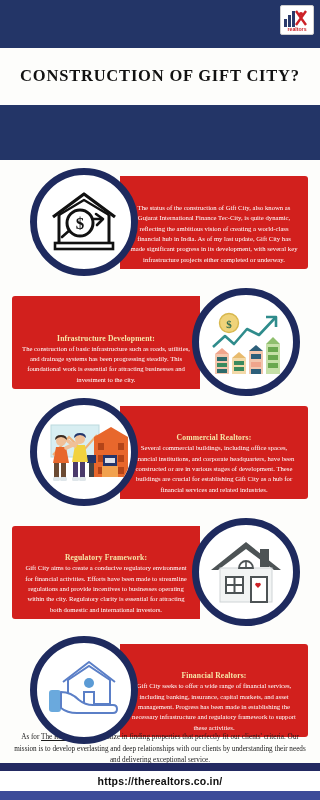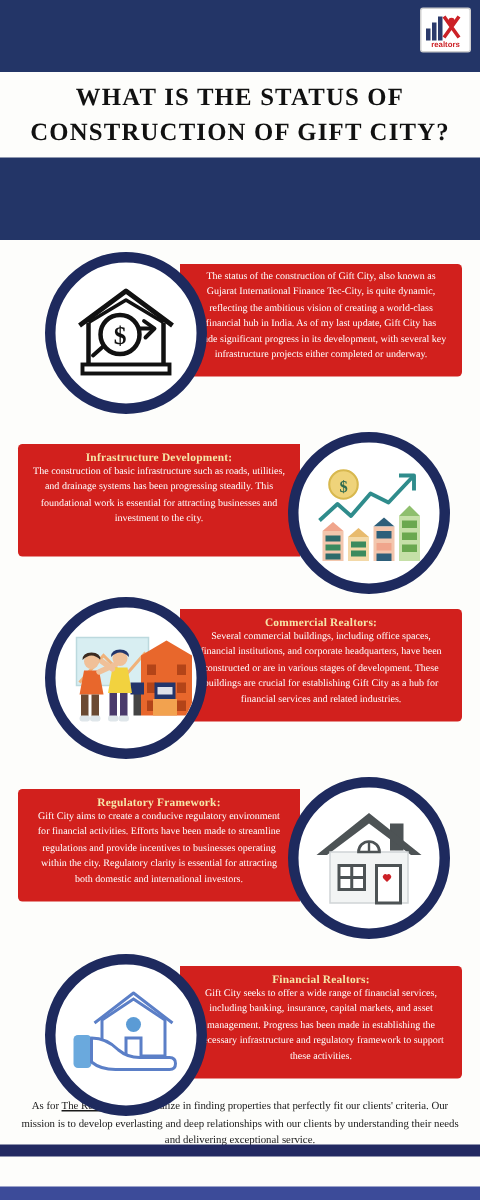--- a/index.html
+++ b/index.html
@@ -40,23 +40,23 @@
     white-space: nowrap;
   }
   .navy-band {
     position: absolute; left: 0; top: 105px; width: 320px; height: 55px;
     background: #233567;
   }
 
   
   .block { position: absolute; left: 0; width: 320px; height: 110px; }
   .panel {
-    position: absolute; top: 8px; height: 75px;
+    position: absolute; top: 8px; height: 93px;
     background: #d2201d;
-    display: flex; align-items: flex-start; justify-content: center;
+    display: flex; align-items: flex-end; justify-content: center;
   }
   .panel-inner { padding: 4px 10px; width: 100%; }
   .panel-head {
     display: block;
     font-family: "Liberation Serif", serif;
     font-weight: 700;
     font-size: 7.6px;
     color: #f6e6a8;
     text-align: center;
     margin-bottom: 1px;
@@ -138,21 +138,20 @@
         <rect x="6" y="7" width="3" height="12" fill="#2b3a6b"></rect>
         <rect x="10" y="3" width="3" height="16" fill="#2b3a6b"></rect>
         <path d="M14 3 L24 17 M24 3 L14 17" stroke="#cc2127" stroke-width="2.4" fill="none"></path>
         <circle cx="19" cy="6" r="2.1" fill="#cc2127"></circle>
         <text x="15" y="23" font-family="Liberation Sans, sans-serif" font-size="5.2" font-weight="700" fill="#cc2127" text-anchor="middle">realtors</text>
       </svg>
     </div>
   </div>
 
   <div class="title-band">
-    <div class="title-line">WHAT IS THE STATUS OF</div>
     <div class="title-line">CONSTRUCTION OF GIFT CITY?</div>
   </div>
 
   <div class="navy-band"></div>
 
   <div class="block icon-left" style="top:168px;">
     <div class="circle">
       <svg width="74" height="70" viewBox="0 0 74 70">
         <path d="M6 30 L37 7 L68 30" stroke="#111" stroke-width="3.2" fill="none" stroke-linejoin="round"></path>
         <path d="M12 28 L37 13 L62 28" stroke="#111" stroke-width="2.4" fill="none" stroke-linejoin="round"></path>
@@ -305,15 +304,18 @@
     </div>
   </div>
 
   <div class="closing">
     <p>
       <span>As for </span><u>The Realtors</u><span>, we specialize in finding properties that perfectly fit our clients' criteria. Our mission is to develop everlasting and deep relationships with our clients by understanding their needs and delivering exceptional service.</span>
     </p>
   </div>
 
   <div class="footer-navy"></div>
+  <div class="footer-white">
+    <span class="footer-url">https://therealtors.co.in/</span>
+  </div>
   <div class="footer-blue"></div>
 
 </div>
 
 </body></html>

